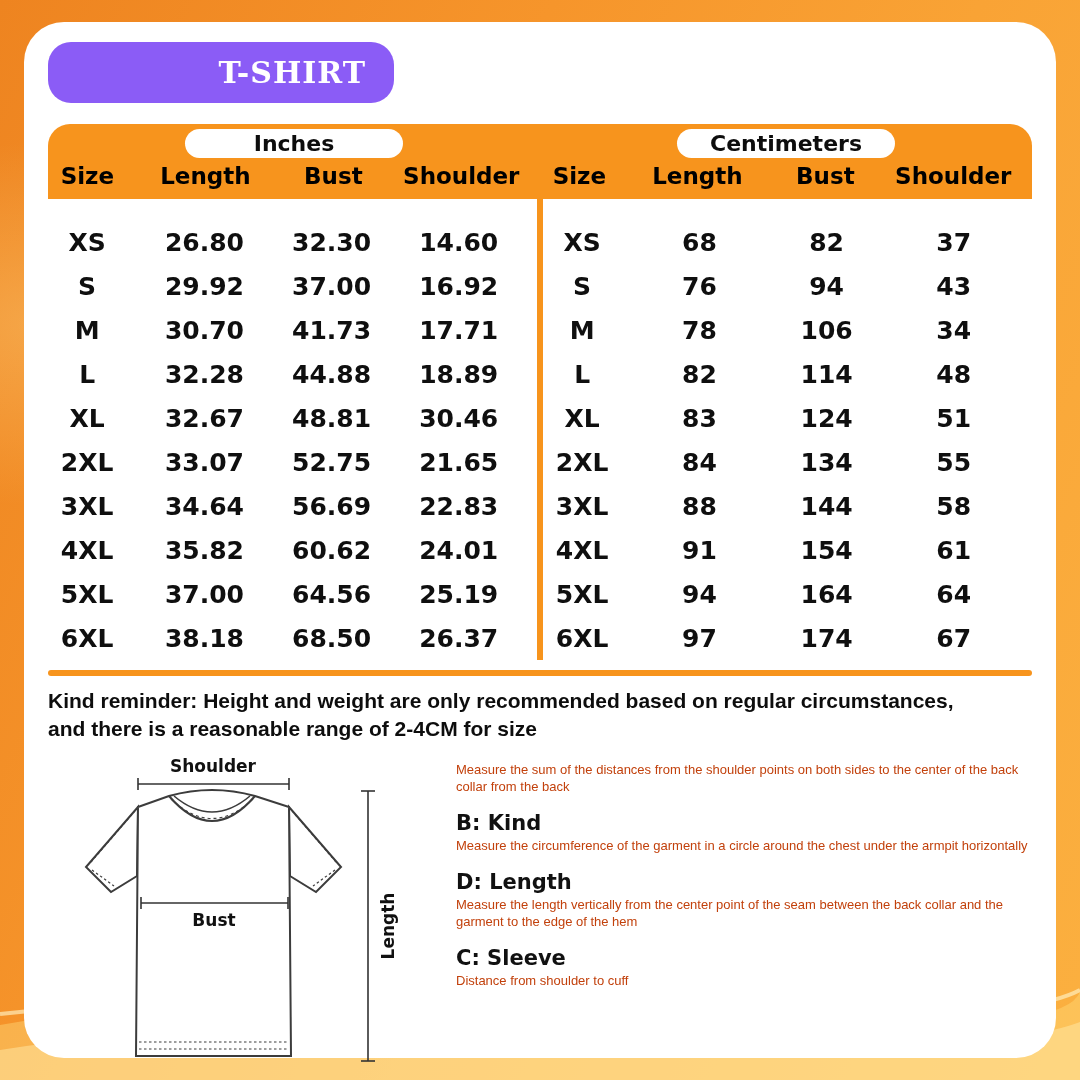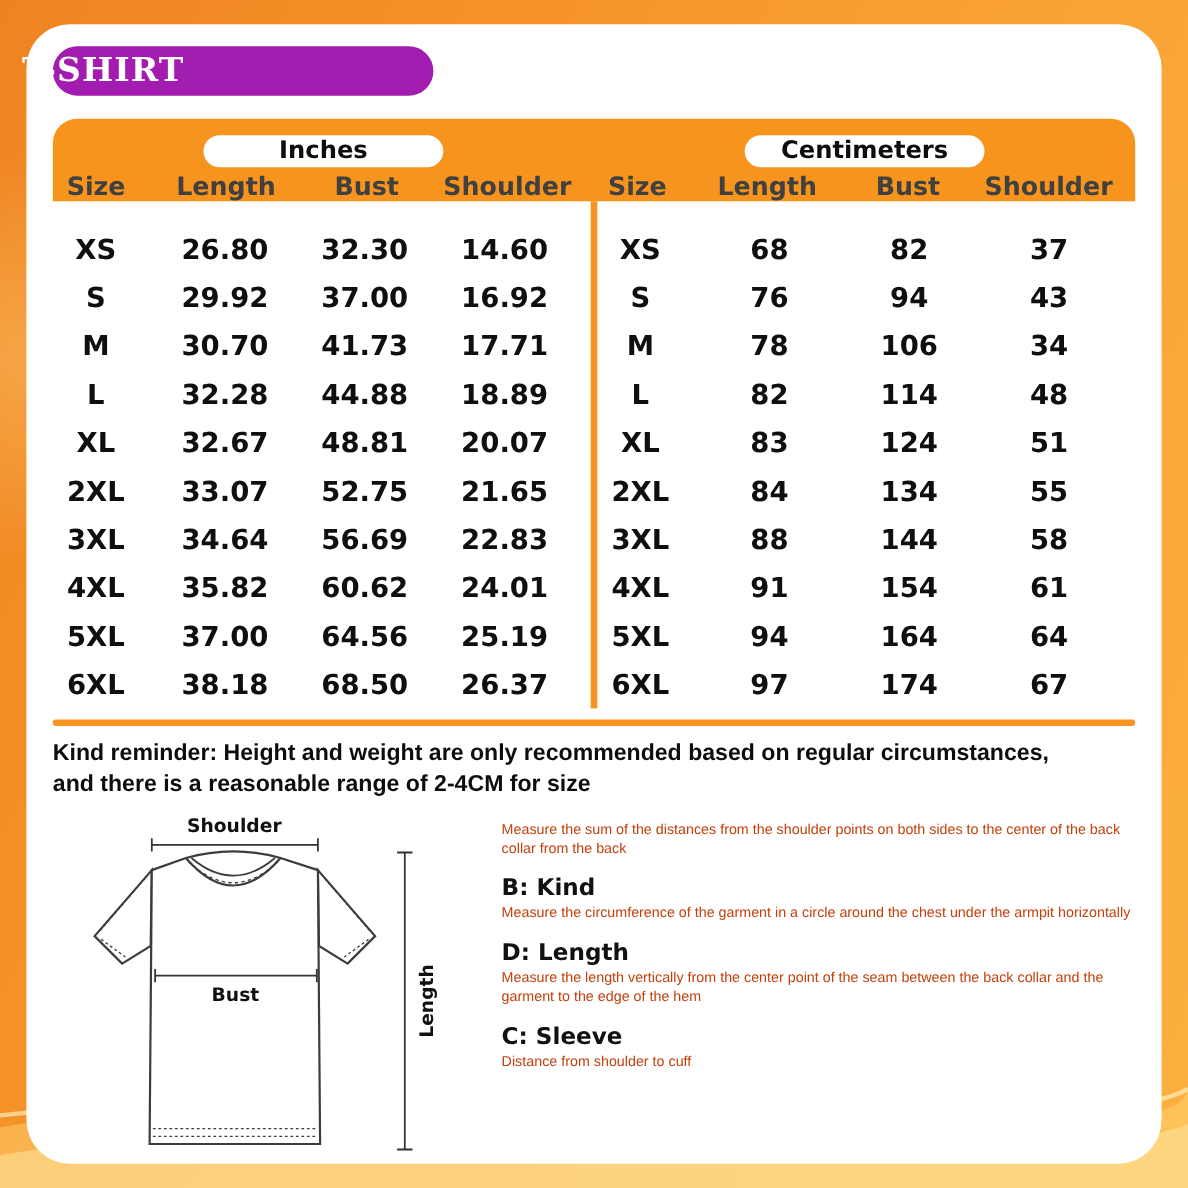--- a/index.html
+++ b/index.html
@@ -14,41 +14,41 @@
     pointer-events:none;
   }
   .bg-waves{position:absolute;left:0;bottom:0;width:1080px;height:130px;}
   .card{
     position:absolute;left:24px;top:22px;width:1032px;height:1036px;
     background:#FFFFFF;border-radius:40px;box-sizing:border-box;
     padding:20px 24px;
   }
   
   .badge{
-    width:346px;height:45px;background:#a21caf;border-radius:23px;
-    display:flex;align-items:center;justify-content:flex-start;
+    width:346px;height:61px;background:#8b5cf6;border-radius:23px;
+    display:flex;align-items:center;justify-content:flex-end;
   }
   .badge span{
     font-family:"DejaVu Serif",serif;font-weight:bold;font-size:30px;
     color:#fff;letter-spacing:1px;transform:translateX(-28px);
   }
   
   .thead{
     margin-top:21px;height:75px;background:#F7941D;
     border-radius:22px 22px 0 0;display:grid;grid-template-columns:1fr 1fr;
   }
-  .thead-half{padding-top:15px;}
+  .thead-half{padding-top:5px;}
   .unit-pill{
     width:218px;height:29px;background:#fff;border-radius:15px;margin:0 auto;
     display:flex;align-items:center;justify-content:center;
     font-weight:bold;font-size:22px;color:#0d0d0d;
   }
   .cols-row{
     margin-top:5px;display:grid;grid-template-columns:16% 32% 20% 32%;
-    font-weight:bold;font-size:23px;color:#404040;text-align:center;
+    font-weight:bold;font-size:23px;color:#000000;text-align:center;
   }
   
   .tbody{display:grid;grid-template-columns:1fr 6px 1fr;}
   .vdivider{background:#F7941D;}
   .tbody-half{padding-top:21px;}
   .trow{
     display:grid;grid-template-columns:16% 32% 20% 32%;height:44px;
     align-items:center;text-align:center;
     font-weight:bold;font-size:25px;color:#0f0f0f;
   }
@@ -134,21 +134,21 @@
         <div class="trow">
           <div>L</div>
           <div>32.28</div>
           <div>44.88</div>
           <div>18.89</div>
         </div>
         <div class="trow">
           <div>XL</div>
           <div>32.67</div>
           <div>48.81</div>
-          <div>20.07</div>
+          <div>30.46</div>
         </div>
         <div class="trow">
           <div>2XL</div>
           <div>33.07</div>
           <div>52.75</div>
           <div>21.65</div>
         </div>
         <div class="trow">
           <div>3XL</div>
           <div>34.64</div>

